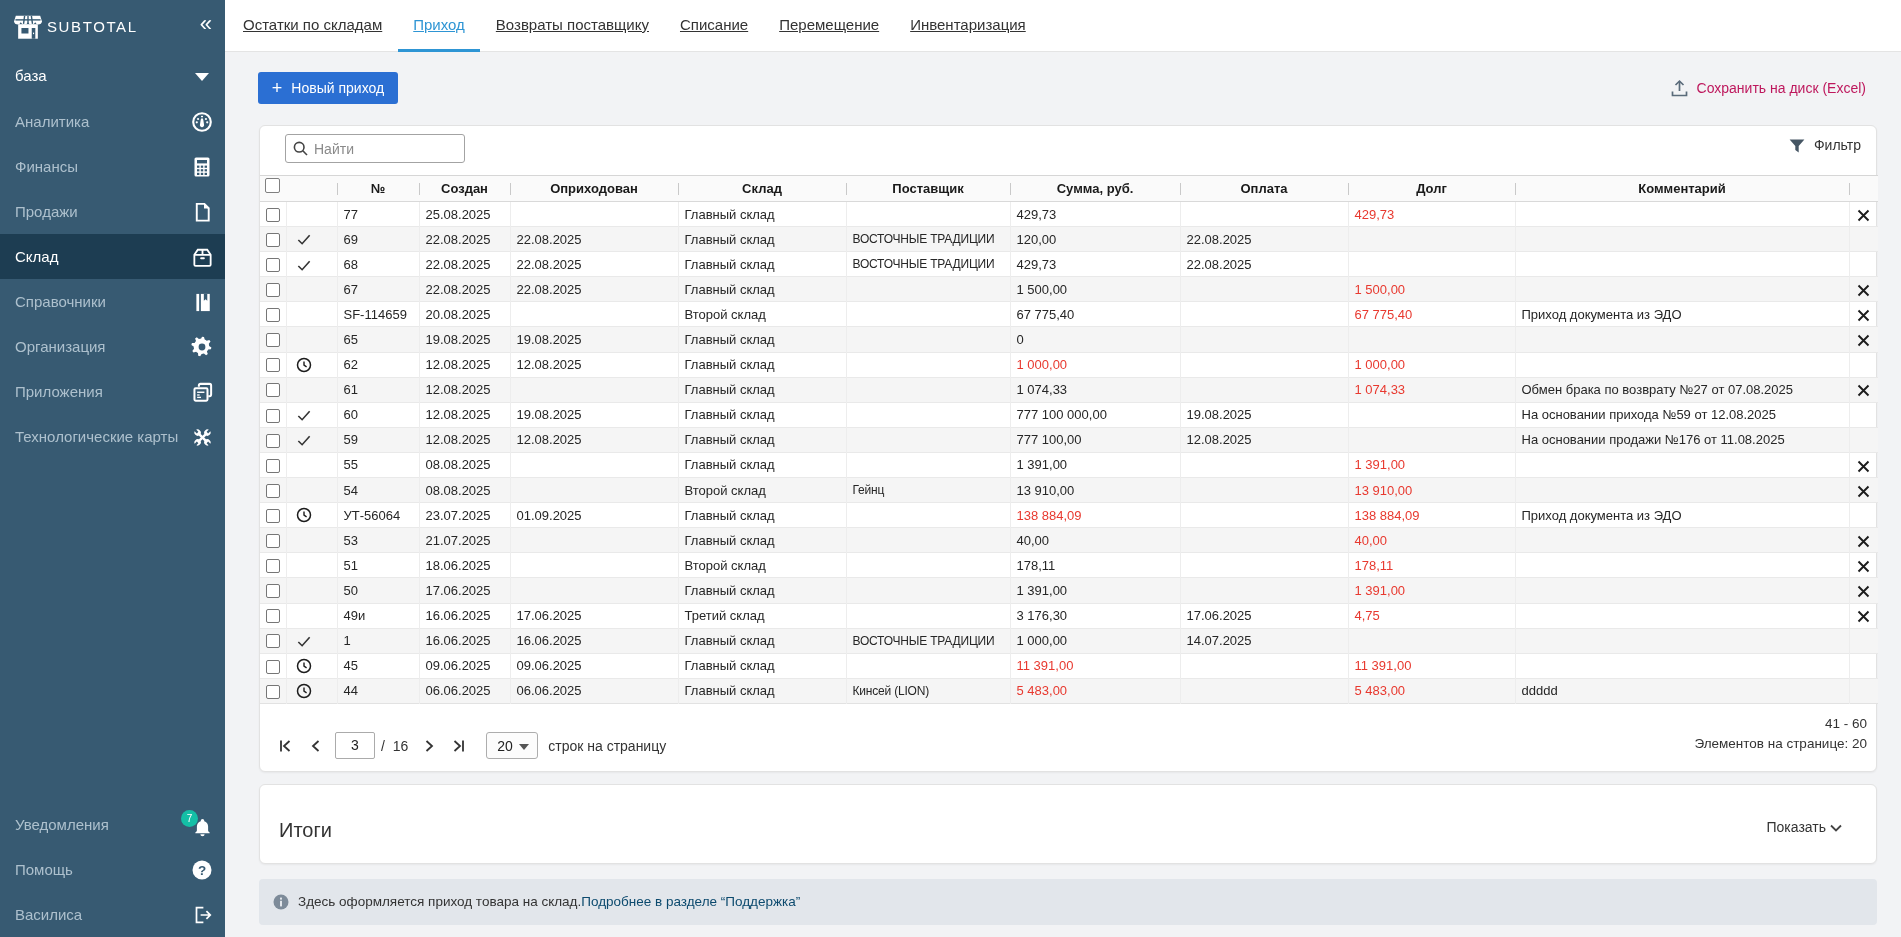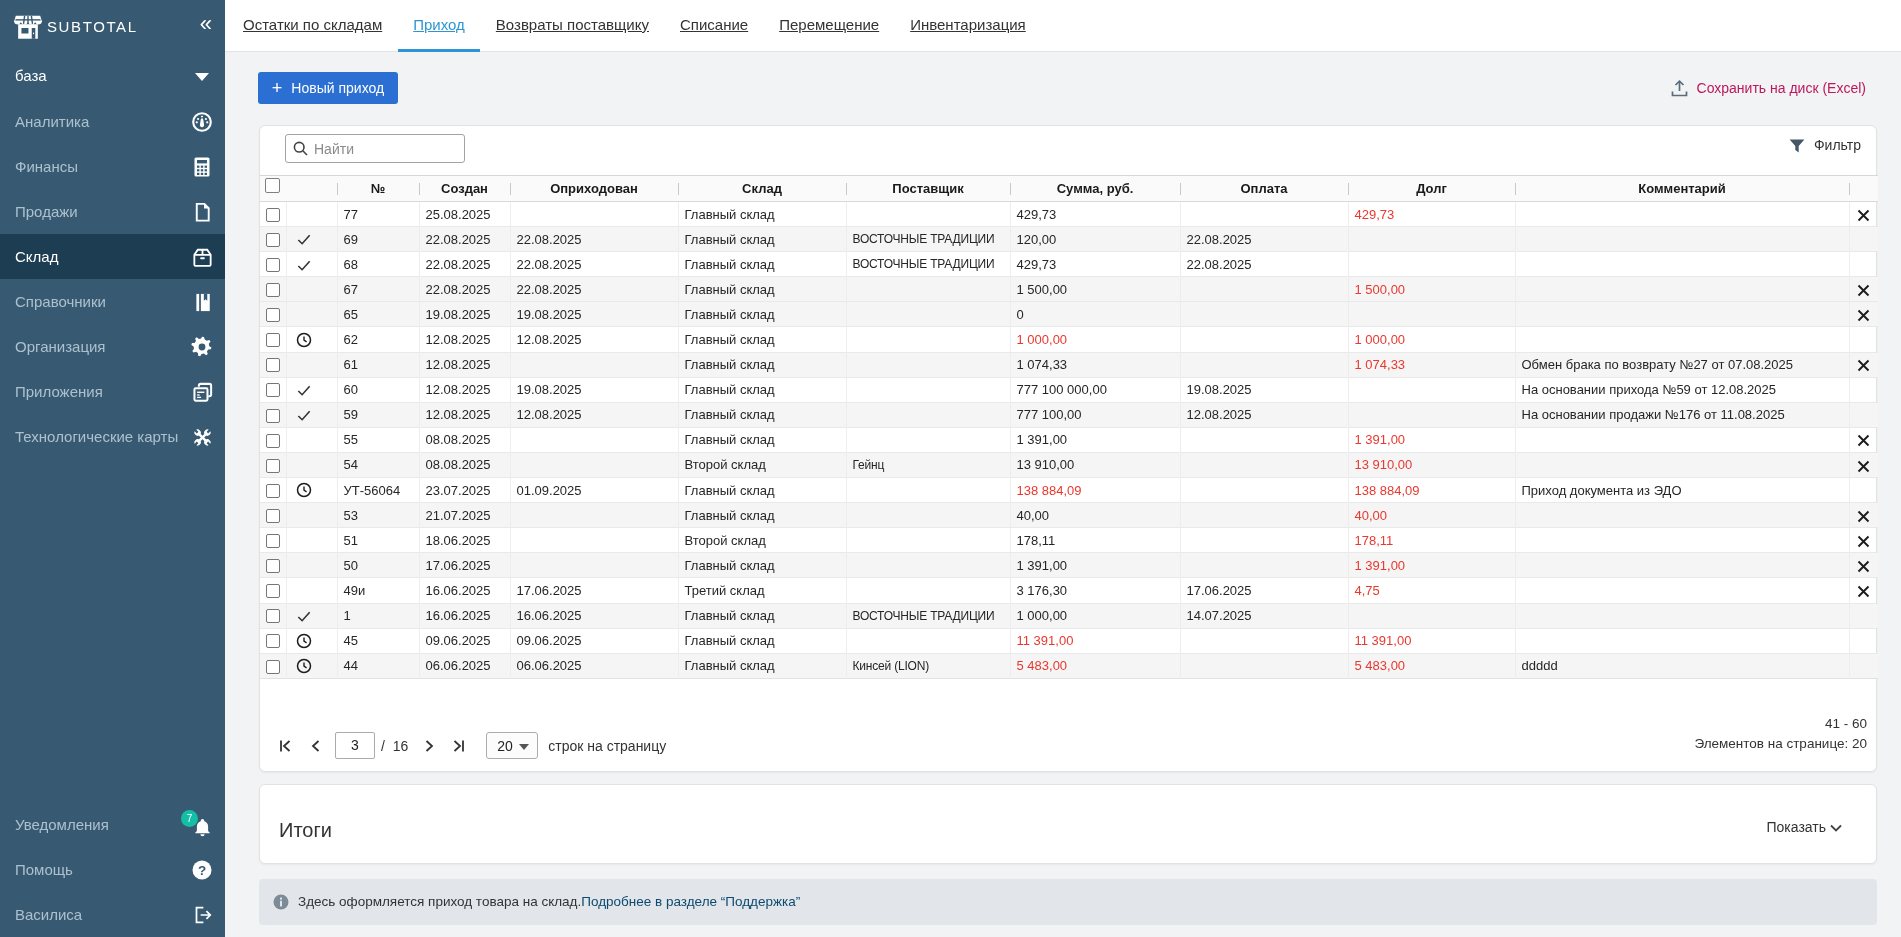--- a/index.html
+++ b/index.html
@@ -337,20 +337,36 @@
             <td>Главный склад</td>
             <td class="c-pos"></td>
             <td>1 500,00</td>
             <td></td>
             <td class="red">1 500,00</td>
             <td class="c-comm"></td>
             <td class="c-x"><svg width="13" height="13" viewBox="0 0 13 13">
                 <path d="M1.5 1.5 L11.5 11.5 M11.5 1.5 L1.5 11.5" stroke="#1c1c1c" stroke-width="1.9"></path>
               </svg></td>
           </tr>
+<tr>
+            <td class="c-cb"><span class="cb"></span></td>
+            <td class="c-ic"></td>
+            <td>SF-114659</td>
+            <td>20.08.2025</td>
+            <td></td>
+            <td>Второй склад</td>
+            <td class="c-pos"></td>
+            <td>67 775,40</td>
+            <td></td>
+            <td class="red">67 775,40</td>
+            <td class="c-comm">Приход документа из ЭДО</td>
+            <td class="c-x"><svg width="13" height="13" viewBox="0 0 13 13">
+                <path d="M1.5 1.5 L11.5 11.5 M11.5 1.5 L1.5 11.5" stroke="#1c1c1c" stroke-width="1.9"></path>
+              </svg></td>
+          </tr>
 <tr class="alt">
             <td class="c-cb"><span class="cb"></span></td>
             <td class="c-ic"></td>
             <td>65</td>
             <td>19.08.2025</td>
             <td>19.08.2025</td>
             <td>Главный склад</td>
             <td class="c-pos"></td>
             <td>0</td>
             <td></td>

